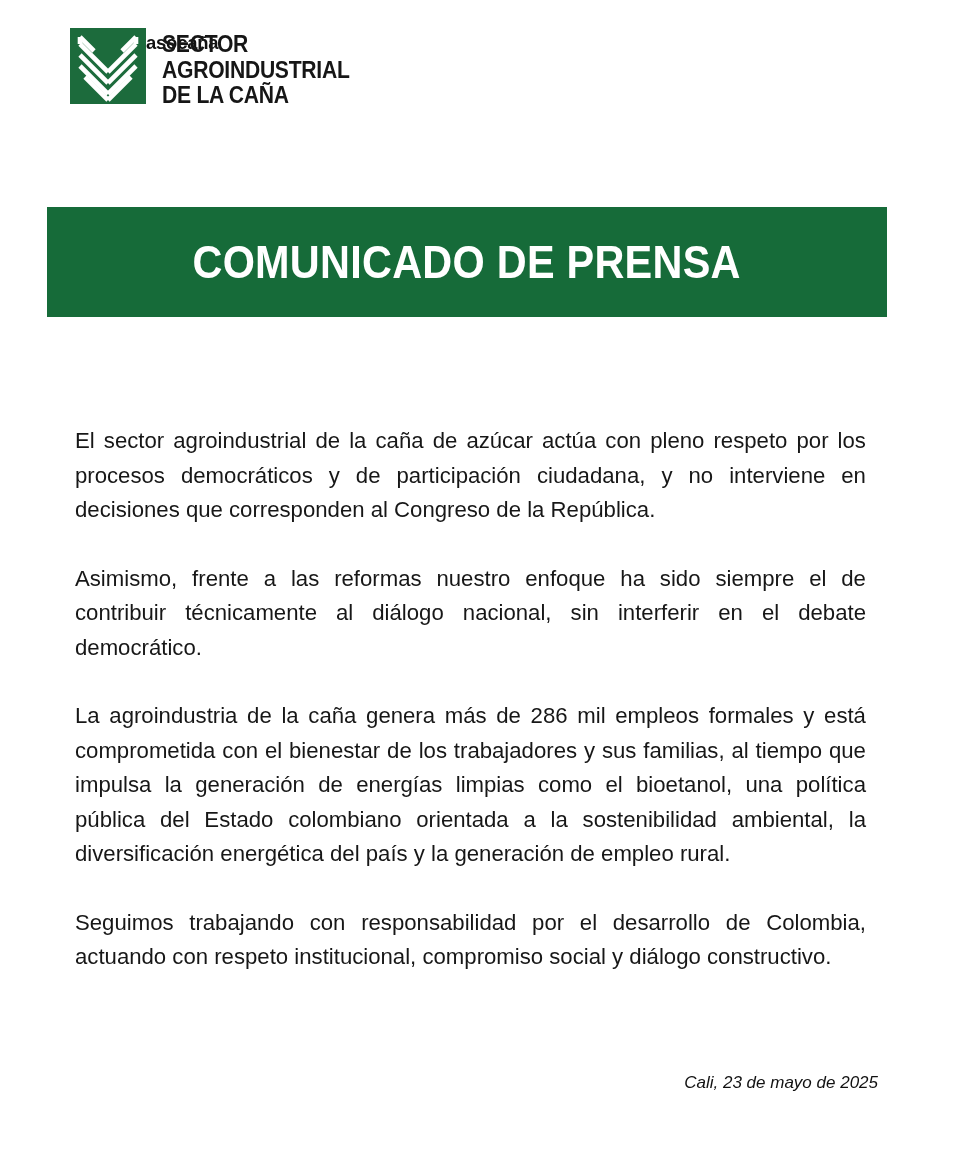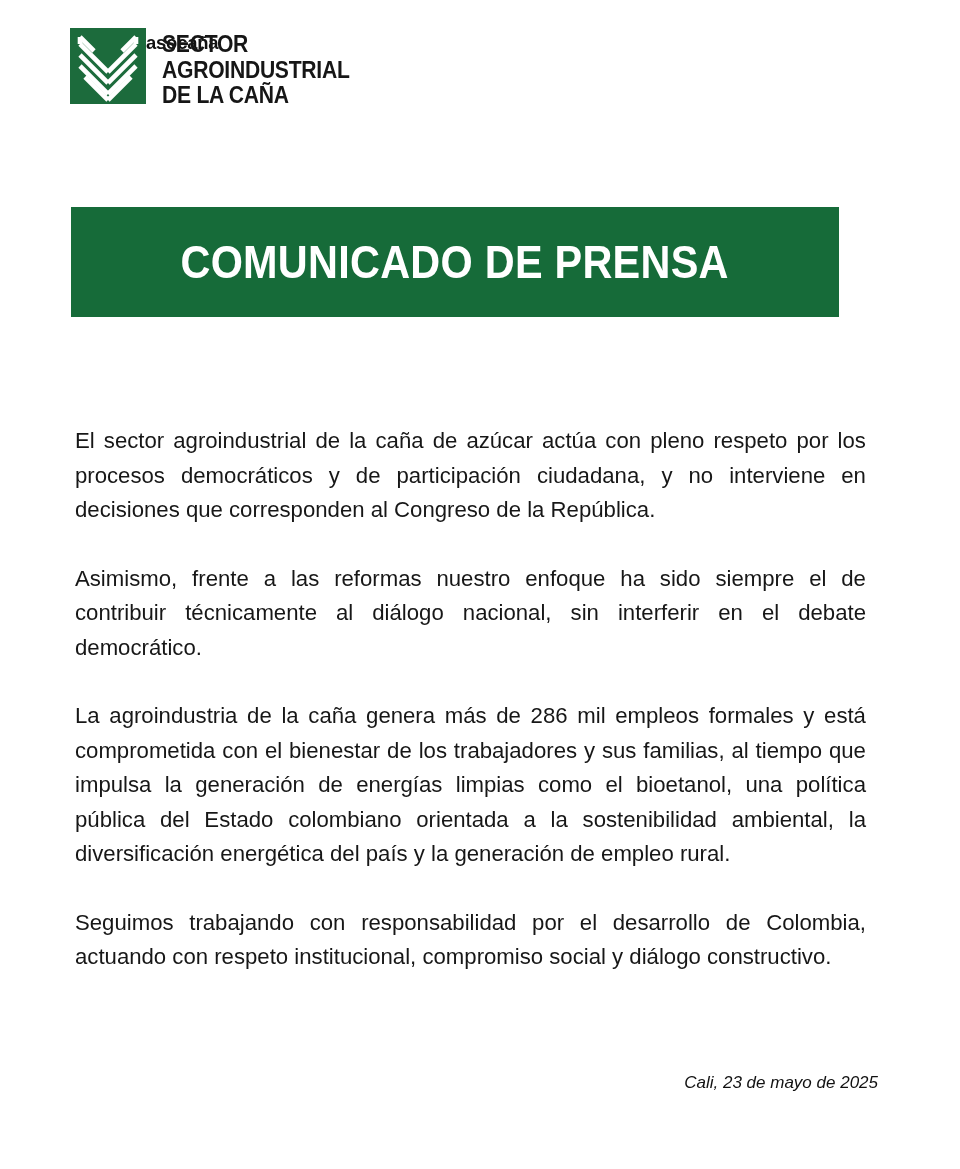--- a/index.html
+++ b/index.html
@@ -75,23 +75,23 @@
     font-size: 24px;
     transform: scaleX(0.88);
     transform-origin: left center;
     white-space: nowrap;
     display: block;
   }
 
   
   .banner {
     position: absolute;
-    left: 71px;
+    left: 47px;
     top: 207px;
-    width: 768px;
+    width: 840px;
     height: 110px;
     background: #166B39;
     display: flex;
     align-items: center;
     justify-content: center;
   }
   .banner-title {
     color: #ffffff;
     font-family: "Liberation Sans Narrow", "Liberation Sans", sans-serif;
     font-weight: bold;

